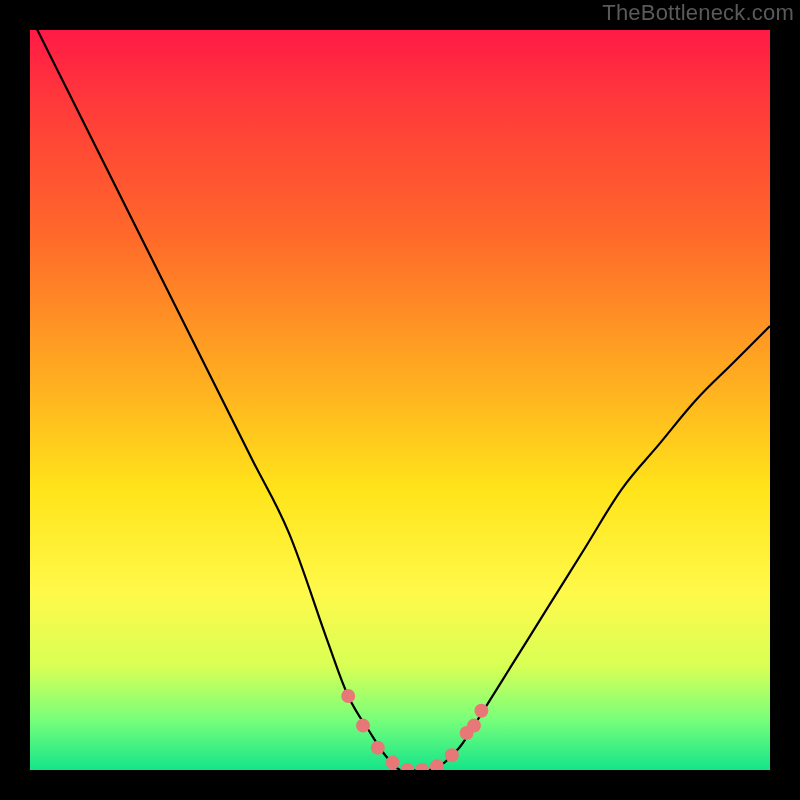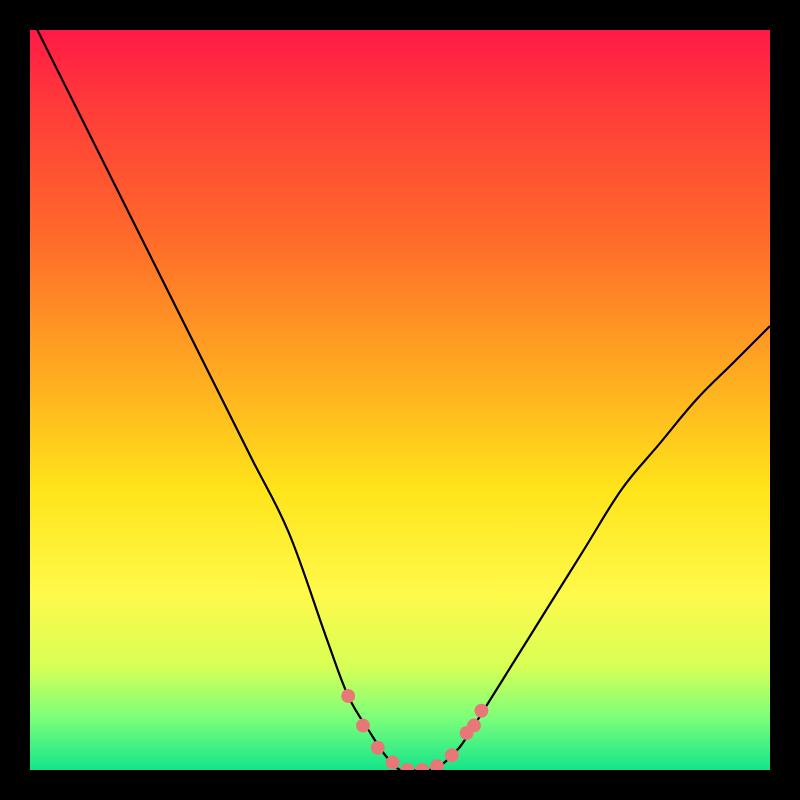--- a/index.html
+++ b/index.html
@@ -73,13 +73,14 @@
           <circle cx="377.40" cy="740.00" r="7" fill="#e87878"></circle>
           <circle cx="392.20" cy="740.00" r="7" fill="#e87878"></circle>
           <circle cx="407.00" cy="736.30" r="7" fill="#e87878"></circle>
           <circle cx="421.80" cy="725.20" r="7" fill="#e87878"></circle>
           <circle cx="436.60" cy="703.00" r="7" fill="#e87878"></circle>
           <circle cx="444.00" cy="695.60" r="7" fill="#e87878"></circle>
           <circle cx="451.40" cy="680.80" r="7" fill="#e87878"></circle>
         </g>
     </svg>
   </div>
+  <div class="watermark">TheBottleneck.com</div>
 </div>
 
 </body></html>

